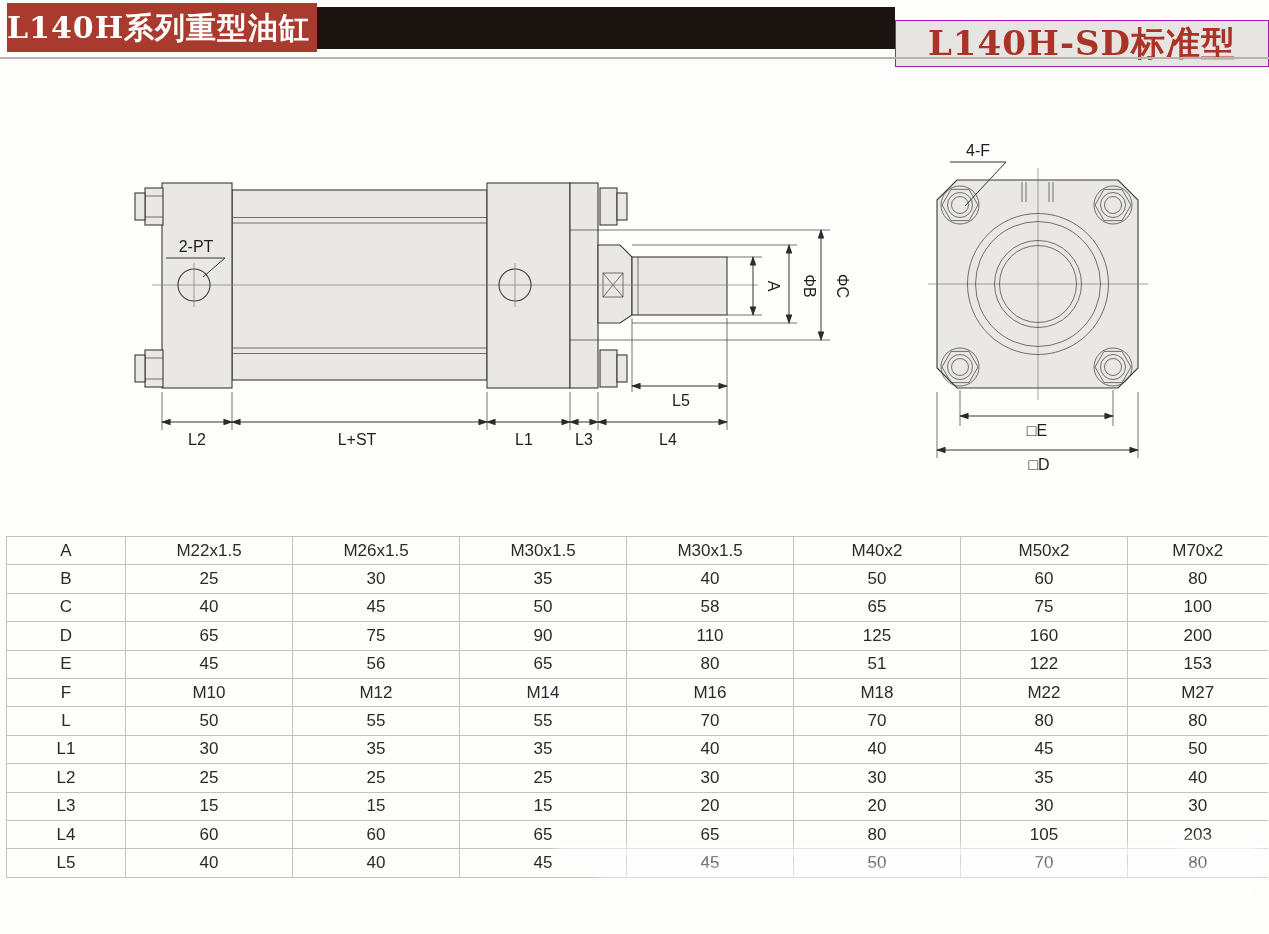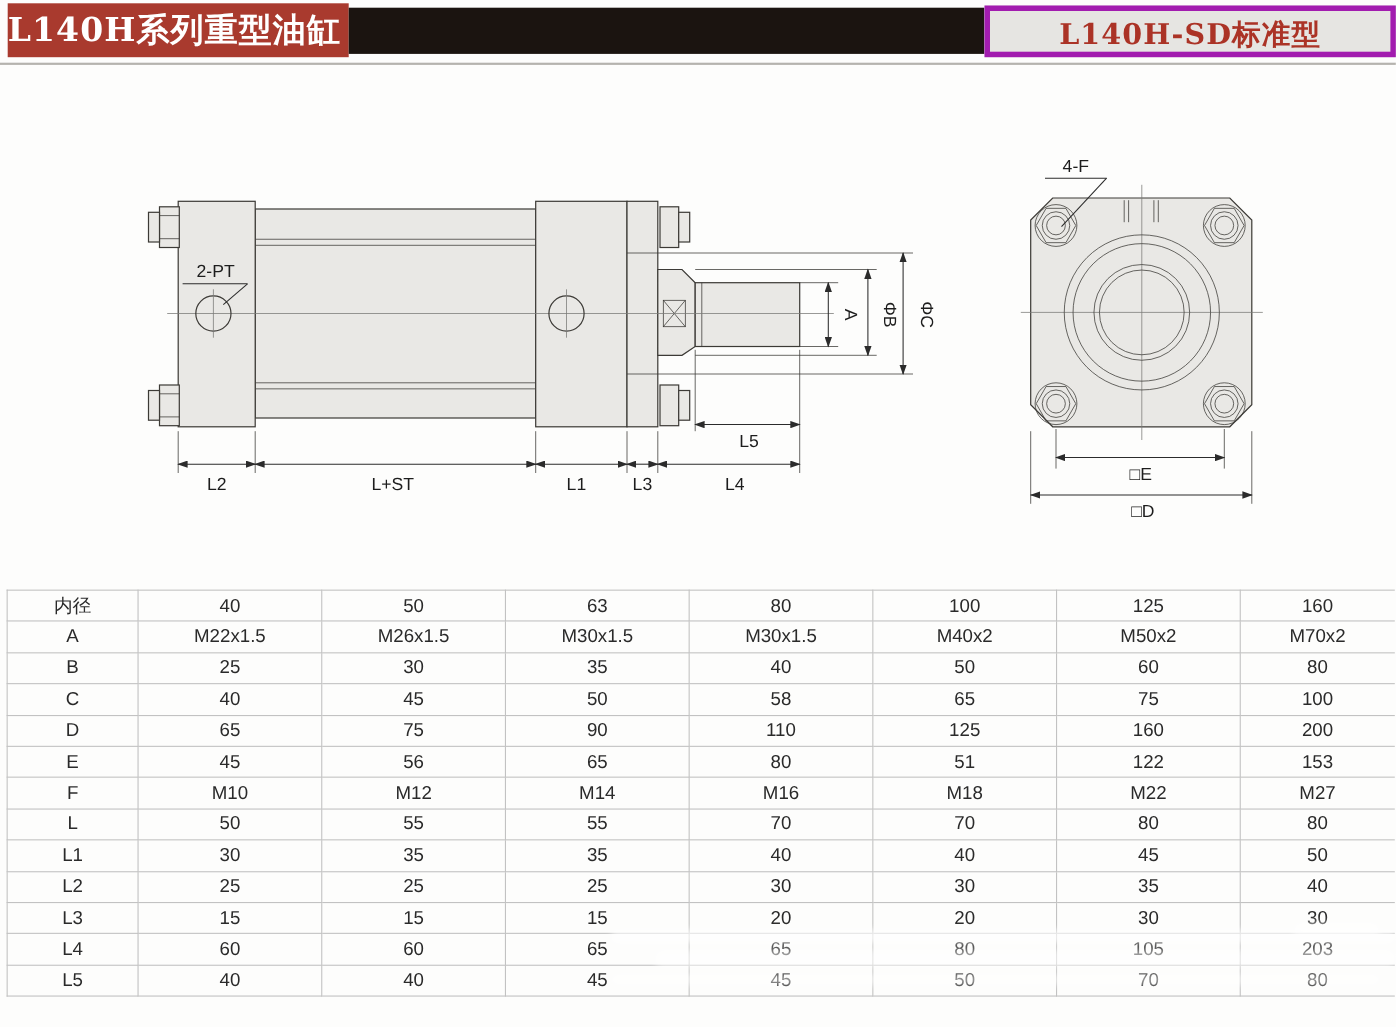--- a/index.html
+++ b/index.html
@@ -12,24 +12,24 @@
     position:absolute;left:7px;top:3px;width:310px;height:49px;
     background:#a93a2e;color:#ffffff;
     font-family:"DejaVu Serif","Liberation Serif",serif;font-weight:bold;
     font-size:30px;line-height:49px;text-align:left;letter-spacing:1px;
   }
   .hdr-black{
     position:absolute;left:317px;top:7px;width:578px;height:42px;
     background:#1b1410;
   }
   .hdr-gray{
-    position:absolute;left:895px;top:5px;width:374px;height:47px;
-    box-sizing:border-box;background:#e6e5e2;border:5px solid #a21caf;
+    position:absolute;left:895px;top:20px;width:374px;height:47px;
+    box-sizing:border-box;background:#e6e5e2;border:1px solid #a21caf;
     color:#ab3326;font-family:"DejaVu Serif","Liberation Serif",serif;
-    font-weight:bold;font-size:26px;line-height:45px;text-align:center;letter-spacing:1px;
+    font-weight:bold;font-size:34px;line-height:45px;text-align:center;letter-spacing:1px;
   }
   .hdr-rule{
     position:absolute;left:0;top:57px;width:1269px;height:2px;background:#b5b3ae;
   }
   
   svg.drawing{position:absolute;left:0;top:0;pointer-events:none;}
   .fillg{fill:#e9e8e5;stroke:#3c3a36;stroke-width:1.1;}
   .ln{stroke:#3c3a36;stroke-width:1.1;fill:none;}
   .thin{stroke:#3c3a36;stroke-width:0.7;fill:none;}
   .cl{stroke:#7a7a78;stroke-width:0.7;fill:none;}
@@ -215,30 +215,20 @@
       <col style="width:167px">
       <col style="width:167px">
     <col style="width:167px">
       <col style="width:167px">
       <col style="width:167px">
     <col style="width:167px">
       <col style="width:140px">
   </colgroup>
   <tbody>
       <tr>
-        <td>内径</td>
-        <td>40</td>
-        <td>50</td>
-        <td>63</td>
-        <td>80</td>
-        <td>100</td>
-        <td>125</td>
-        <td>160</td>
-      </tr>
-      <tr>
         <td>A</td>
         <td>M22x1.5</td>
         <td>M26x1.5</td>
         <td>M30x1.5</td>
         <td>M30x1.5</td>
         <td>M40x2</td>
         <td>M50x2</td>
         <td>M70x2</td>
       </tr>
       <tr>

